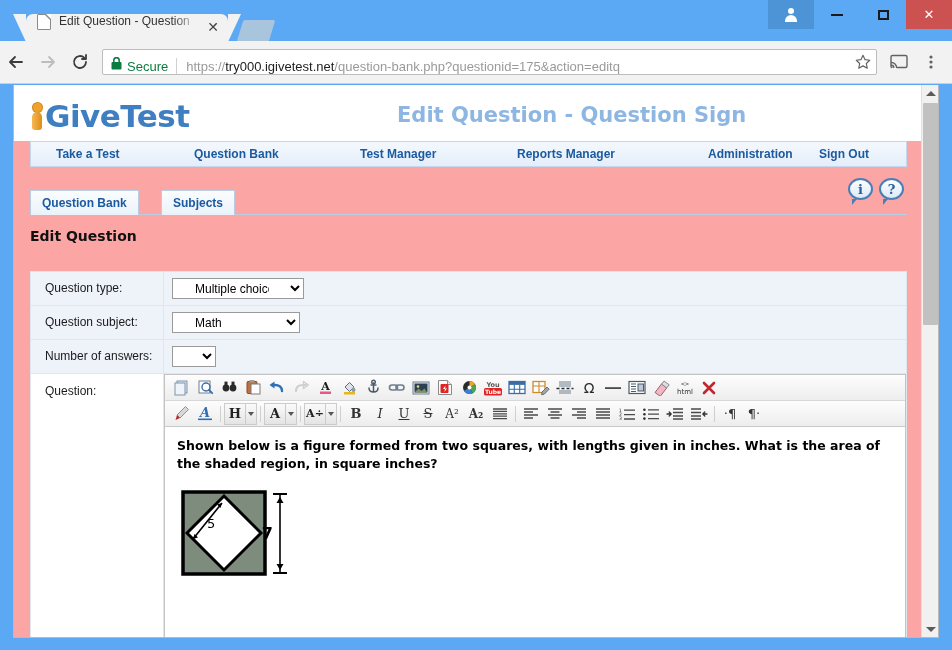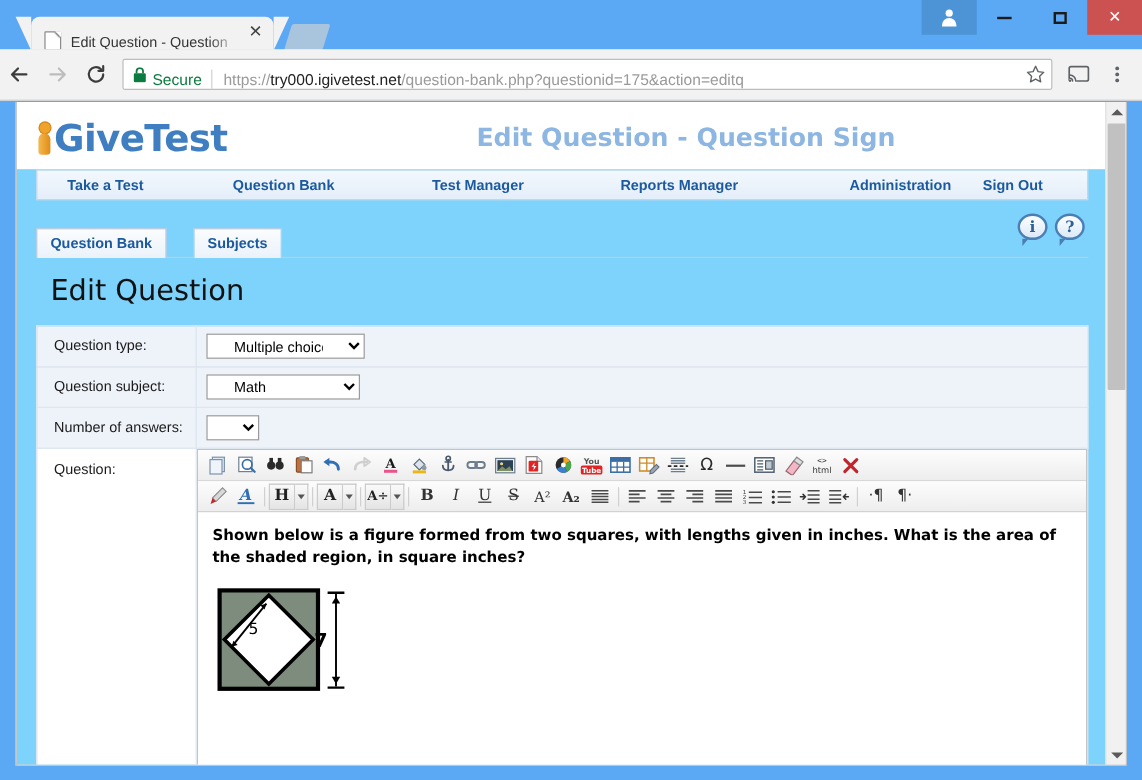--- a/index.html
+++ b/index.html
@@ -19,21 +19,21 @@
   .titlebar {
     position: absolute; top: 0; left: 0; width: 952px; height: 41px;
     background: #5ba8f5;
   }
 
   .tab {
     position: absolute; left: 26px; top: 14px;
     width: 202px; height: 28px;
     background: #f2f2f2;
     border-radius: 7px 7px 0 0;
-    display: flex; align-items: flex-end;
+    display: flex; align-items: flex-start;
     padding-left: 11px;
     box-shadow: 0 -1px 0 #cfcfcf inset;
   }
   .tab:before {
     content: ""; position: absolute; left: -13px; bottom: 0;
     width: 0; height: 0;
     border-style: solid;
     border-width: 0 13px 28px 0;
     border-color: transparent #f2f2f2 transparent transparent;
   }
@@ -122,21 +122,21 @@
     position: absolute; left: 13px; top: 85px;
     width: 926px; height: 553px;
     background: #fff;
     border: 1px solid #b9b9b9;
     border-top: none;
     overflow: hidden;
   }
   .page {
     position: absolute; left: 0; top: 0;
     width: 909px; height: 553px;
-    background: #7dd3fc;
+    background: #fca5a5;
   }
 
   
   .scrollbar {
     position: absolute; right: 0; top: 0; width: 17px; height: 553px;
     background: #f1f1f1; border-left: 1px solid #e0e0e0;
   }
   .sb-arrow {
     position: absolute; left: 0; width: 17px; height: 17px;
     display: flex; align-items: center; justify-content: center;
@@ -232,23 +232,22 @@
   .bubble-tail {
     position: absolute; left: 4px; bottom: -2px;
     width: 0; height: 0; border-style: solid;
     border-width: 6px 5px 0 0;
     border-color: #4a7fb5 transparent transparent transparent;
   }
 
   
   .h1 {
     position: absolute; left: 16px; top: 143px;
-    font-size: 24px; font-weight: normal; color: #111;
+    font-size: 14px; font-weight: bold; color: #111;
     font-family: "DejaVu Sans", sans-serif;
-    margin-left: 12px;
   }
 
   
   .formtable {
     position: absolute; left: 16px; top: 186px;
     width: 877px;
     border-collapse: collapse;
   }
   .formtable td {
     border: 1px solid #dfe6ef;

